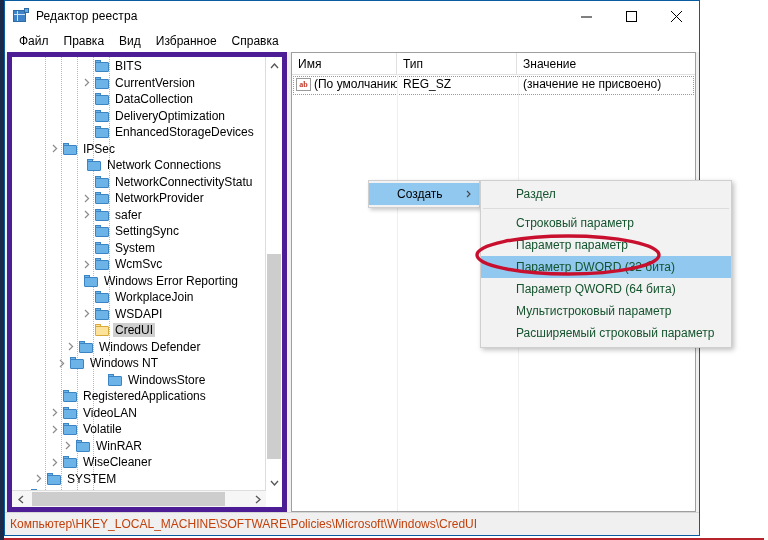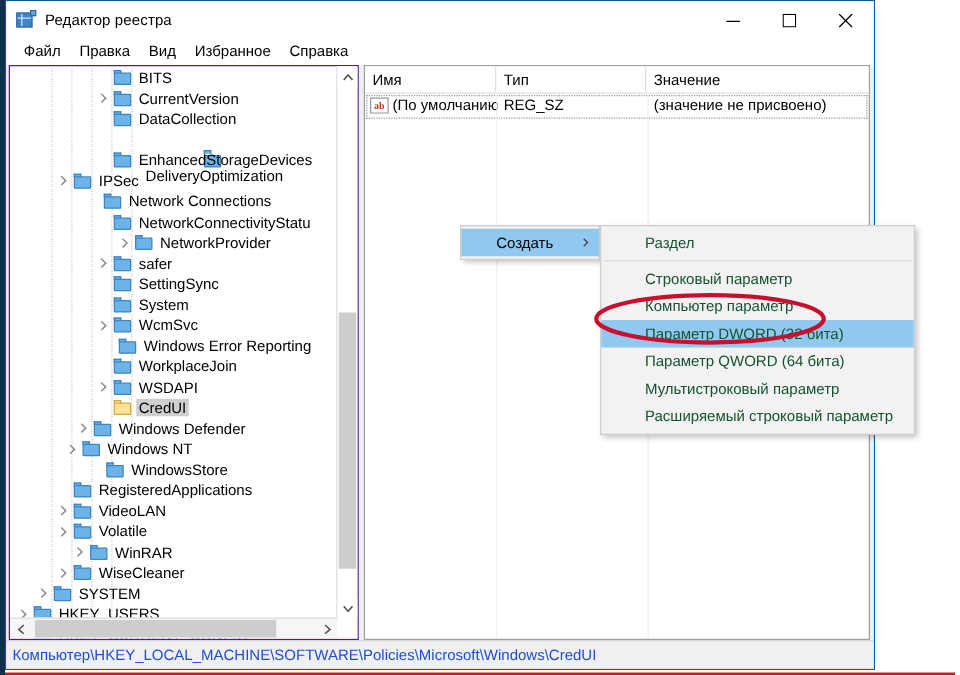--- a/index.html
+++ b/index.html
@@ -98,21 +98,21 @@
     flex: 1 1 auto;
     display: flex;
     background: #f0f0f0;
     padding: 0px 0 0 0;
     position: relative;
   }
   .pane-left {
     width: 280px;
     margin-left: 2px;
     background: #ffffff;
-    border: 1px solid #4c1d95;
+    border: 5px solid #4c1d95;
     box-sizing: border-box;
     position: relative;
     overflow: hidden;
   }
   .pane-right {
     flex: 1 1 auto;
     margin-left: 4px;
     margin-right: 3px;
     background: #ffffff;
     border: 1px solid #9f9f9f;
@@ -287,21 +287,21 @@
     height: 22px;
     flex: 0 0 auto;
     background: #f0f0f0;
     border-top: 1px solid #d6d6d6;
     display: flex;
     align-items: center;
     padding-left: 5px;
   }
   .status-text {
     font-size: 12px;
-    color: #1d4ed8;
+    color: #c2410c;
     white-space: nowrap;
   }
 
   
   .ctx-parent {
     position: absolute;
     left: 363px; top: 128px;
     width: 112px;
     background: #f2f2f2;
     border: 1px solid #cfcfcf;
@@ -446,21 +446,21 @@
               <span class="tw-label">CurrentVersion</span>
             </div>
             <div class="tree-row" style="padding-left: 67px;">
               <div class="expander"></div>
               <div class="folder">
                 <div class="ftab"></div>
                 <div class="fbody"></div>
               </div>
               <span class="tw-label">DataCollection</span>
             </div>
-            <div class="tree-row" style="padding-left: 67px; flex-direction: column;">
+            <div class="tree-row" style="padding-left: 67px;">
               <div class="expander"></div>
               <div class="folder">
                 <div class="ftab"></div>
                 <div class="fbody"></div>
               </div>
               <span class="tw-label">DeliveryOptimization</span>
             </div>
             <div class="tree-row" style="padding-left: 67px;">
               <div class="expander"></div>
               <div class="folder">
@@ -490,21 +490,21 @@
               <span class="tw-label">Network Connections</span>
             </div>
             <div class="tree-row" style="padding-left: 67px;">
               <div class="expander"></div>
               <div class="folder">
                 <div class="ftab"></div>
                 <div class="fbody"></div>
               </div>
               <span class="tw-label">NetworkConnectivityStatu</span>
             </div>
-            <div class="tree-row" style="padding-left: 67px; margin-left: 17px;">
+            <div class="tree-row" style="padding-left: 67px;">
               <div class="expander">
                 <svg width="6" height="9" viewBox="0 0 6 9">
                   <polyline points="1,1 4.6,4.5 1,8" fill="none" stroke="#8b8b8b" stroke-width="1.2"></polyline>
                 </svg>
               </div>
               <div class="folder">
                 <div class="ftab"></div>
                 <div class="fbody"></div>
               </div>
               <span class="tw-label">NetworkProvider</span>
@@ -542,21 +542,21 @@
                 <svg width="6" height="9" viewBox="0 0 6 9">
                   <polyline points="1,1 4.6,4.5 1,8" fill="none" stroke="#8b8b8b" stroke-width="1.2"></polyline>
                 </svg>
               </div>
               <div class="folder">
                 <div class="ftab"></div>
                 <div class="fbody"></div>
               </div>
               <span class="tw-label">WcmSvc</span>
             </div>
-            <div class="tree-row" style="padding-left: 71px;">
+            <div class="tree-row" style="padding-left: 56px;">
               <div class="expander"></div>
               <div class="folder">
                 <div class="ftab"></div>
                 <div class="fbody"></div>
               </div>
               <span class="tw-label">Windows Error Reporting</span>
             </div>
             <div class="tree-row" style="padding-left: 67px;">
               <div class="expander"></div>
               <div class="folder">
@@ -602,21 +602,21 @@
                 <svg width="6" height="9" viewBox="0 0 6 9">
                   <polyline points="1,1 4.6,4.5 1,8" fill="none" stroke="#8b8b8b" stroke-width="1.2"></polyline>
                 </svg>
               </div>
               <div class="folder">
                 <div class="ftab"></div>
                 <div class="fbody"></div>
               </div>
               <span class="tw-label">Windows NT</span>
             </div>
-            <div class="tree-row" style="padding-left: 61px;">
+            <div class="tree-row" style="padding-left: 44px; margin-left: 36px;">
               <div class="expander"></div>
               <div class="folder">
                 <div class="ftab"></div>
                 <div class="fbody"></div>
               </div>
               <span class="tw-label">WindowsStore</span>
             </div>
             <div class="tree-row" style="padding-left: 35px;">
               <div class="expander"></div>
               <div class="folder">
@@ -773,21 +773,21 @@
 
       <div class="ctx-menu" id="ctxmenu">
           <div class="ctx-item">
             <span>Раздел</span>
           </div>
           <div class="ctx-sep"></div>
           <div class="ctx-item">
             <span>Строковый параметр</span>
           </div>
           <div class="ctx-item">
-            <span>Компьютер параметр</span>
+            <span>Параметр параметр</span>
           </div>
           <div class="ctx-item highlight">
             <span>Параметр DWORD (32 бита)</span>
           </div>
           <div class="ctx-item">
             <span>Параметр QWORD (64 бита)</span>
           </div>
           <div class="ctx-item">
             <span>Мультистроковый параметр</span>
           </div>

